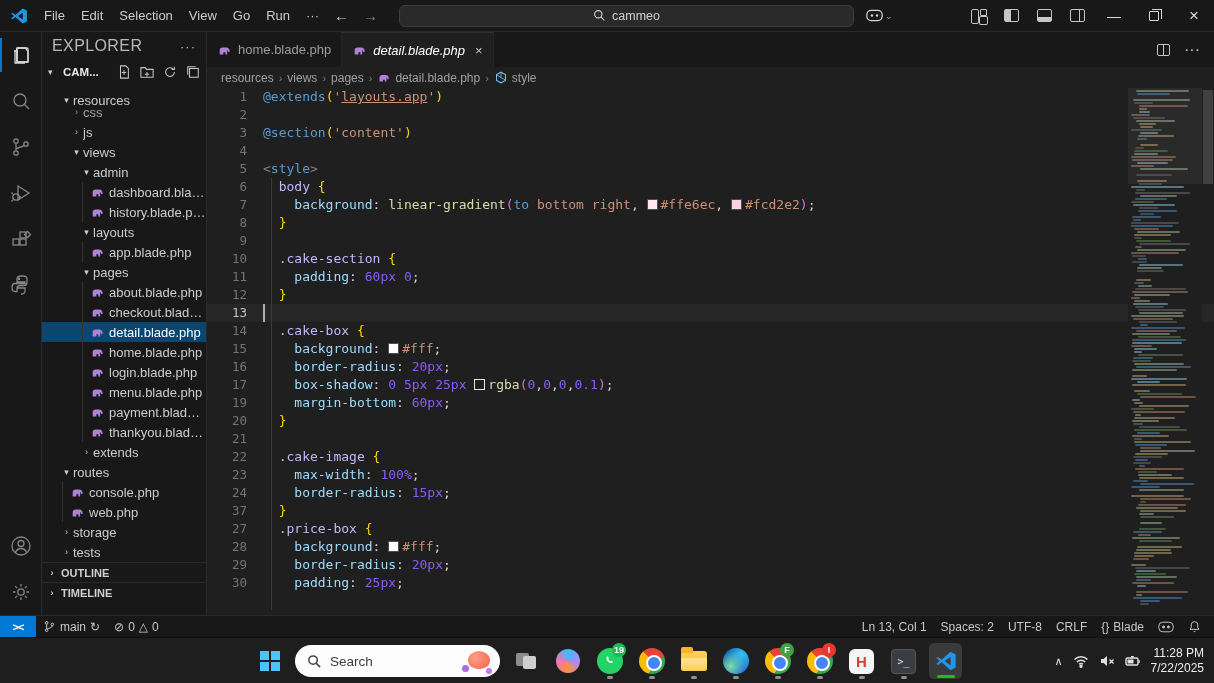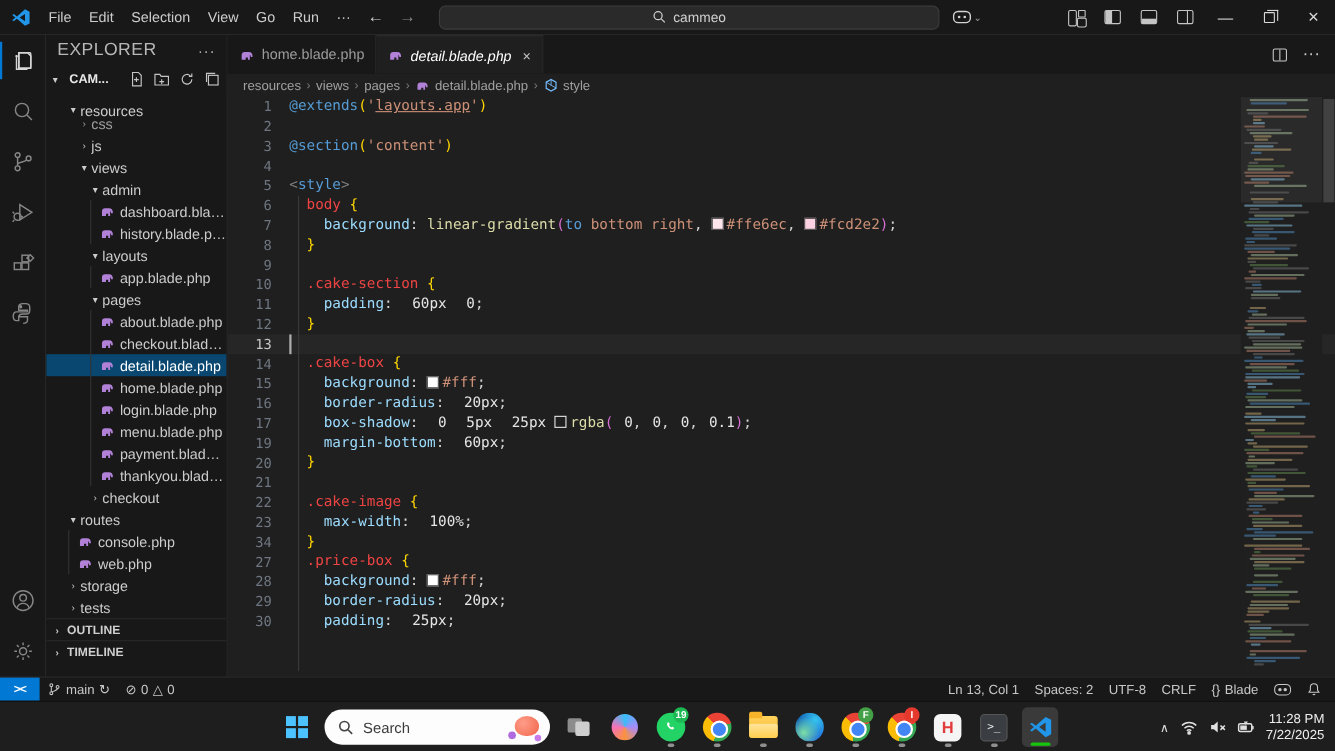--- a/index.html
+++ b/index.html
@@ -82,21 +82,21 @@
   #code-region{ position:absolute; top:56px; left:0; right:0; bottom:0; overflow:hidden;
                 font-family:"DejaVu Sans Mono", monospace; font-size:13px; }
   .code-line{ height:18px; line-height:18px; display:flex; white-space:pre; position:relative; }
   .code-line .ln{ width:40px; text-align:right; color:#6e7681; flex:0 0 40px; font-size:12.5px; }
   .code-line.cur .ln{ color:#c6c6c6; }
   .code-line .lc{ margin-left:16px; }
   .code-line.cur{ background:rgba(255,255,255,0.035); }
   #indent-guide{ position:absolute; left:64px; top:90px; height:432px; width:1px; background:#3b3b3b; }
   #cursor{ position:absolute; left:56px; top:216px; width:1.5px; height:18px; background:#aeafad; }
   .tk-kw{ color:#569cd6; } .tk-str{ color:#ce9178; } .tk-strU{ color:#ce9178; text-decoration:underline; }
-  .tk-sel{ color:#ef4444; } .tk-prop{ color:#9cdcfe; } .tk-num{ color:#e5e5e5;margin-left:10px; }
+  .tk-sel{ color:#c4b5fd; } .tk-prop{ color:#9cdcfe; } .tk-num{ color:#8b5cf6; }
   .tk-fn{ color:#dcdcaa; } .tk-b1{ color:#ffd700; } .tk-b2{ color:#da70d6; }
   .tk-pc{ color:#d4d4d4; } .tk-pc2{ color:#808080; } .tk-ws{ }
   .tk-sw{ display:inline-block; width:11px; height:11px; vertical-align:-1px; margin-right:3px; border:1px solid #4d4d4d; }
   .tk-sw.outline{ border:1px solid #e6e6e6; background:transparent; }
 
   #minimap{ position:absolute; top:0; right:12px; width:74px; bottom:0; background:#1f1f1f; }
   .mm-bar{ position:absolute; height:2px; border-radius:1px; }
   #mm-viewport{ position:absolute; top:0; left:0; right:0; height:96px; background:rgba(255,255,255,0.05); }
   #scrollbar{ position:absolute; top:0; right:0; width:12px; bottom:0; }
   #scroll-slider{ position:absolute; top:2px; left:1px; width:10px; height:94px; background:rgba(121,121,121,0.38); }
@@ -392,21 +392,21 @@
         </div>
         <div class="trow" style="padding-left: 48px;">
           <span class="guide" style="left: 40px;"></span>
           <svg class="ficon" viewBox="0 0 16 16">
             <path fill="#b180d7" d="M2.5 13V8.2c0-2 1.3-3.2 3.2-3.2h4.2c2.4 0 3.9 1.5 3.9 3.8v1.4h-1.9v-.9c0-.6-.3-1-.9-1.2V13h-2v-2.3H6.7V13z"></path>
           </svg>
           <span class="tlabel">thankyou.blade.p...</span>
         </div>
         <div class="trow" style="padding-left: 38px;">
           <span class="chev">›</span>
-          <span class="tlabel">checkout</span>
+          <span class="tlabel">extends</span>
         </div>
         <div class="trow" style="padding-left: 18px;">
           <span class="chev">▾</span>
           <span class="tlabel">routes</span>
         </div>
         <div class="trow" style="padding-left: 28px;">
           <span class="guide" style="left: 20px;"></span>
           <svg class="ficon" viewBox="0 0 16 16">
             <path fill="#b180d7" d="M2.5 13V8.2c0-2 1.3-3.2 3.2-3.2h4.2c2.4 0 3.9 1.5 3.9 3.8v1.4h-1.9v-.9c0-.6-.3-1-.9-1.2V13h-2v-2.3H6.7V13z"></path>
           </svg>
@@ -505,21 +505,22 @@
           <div class="code-line cur"><span class="ln">13</span><span class="lc"></span></div>
           <div class="code-line"><span class="ln">14</span><span class="lc"><span class="tk-ws">  </span><span class="tk-sel">.cake-box</span><span class="tk-ws"> </span><span class="tk-b1">{</span></span></div>
           <div class="code-line"><span class="ln">15</span><span class="lc"><span class="tk-ws">    </span><span class="tk-prop">background</span><span class="tk-pc">: </span><span class="tk-sw" style="background: rgb(255, 255, 255);"></span><span class="tk-str">#fff</span><span class="tk-pc">;</span></span></div>
           <div class="code-line"><span class="ln">16</span><span class="lc"><span class="tk-ws">    </span><span class="tk-prop">border-radius</span><span class="tk-pc">: </span><span class="tk-num">20px</span><span class="tk-pc">;</span></span></div>
           <div class="code-line"><span class="ln">17</span><span class="lc"><span class="tk-ws">    </span><span class="tk-prop">box-shadow</span><span class="tk-pc">: </span><span class="tk-num">0</span><span class="tk-ws"> </span><span class="tk-num">5px</span><span class="tk-ws"> </span><span class="tk-num">25px</span><span class="tk-ws"> </span><span class="tk-sw outline"></span><span class="tk-fn">rgba</span><span class="tk-b2">(</span><span class="tk-num">0</span><span class="tk-pc">,</span><span class="tk-num">0</span><span class="tk-pc">,</span><span class="tk-num">0</span><span class="tk-pc">,</span><span class="tk-num">0.1</span><span class="tk-b2">)</span><span class="tk-pc">;</span></span></div>
           <div class="code-line"><span class="ln">19</span><span class="lc"><span class="tk-ws">    </span><span class="tk-prop">margin-bottom</span><span class="tk-pc">: </span><span class="tk-num">60px</span><span class="tk-pc">;</span></span></div>
           <div class="code-line"><span class="ln">20</span><span class="lc"><span class="tk-ws">  </span><span class="tk-b1">}</span></span></div>
           <div class="code-line"><span class="ln">21</span><span class="lc"></span></div>
           <div class="code-line"><span class="ln">22</span><span class="lc"><span class="tk-ws">  </span><span class="tk-sel">.cake-image</span><span class="tk-ws"> </span><span class="tk-b1">{</span></span></div>
           <div class="code-line"><span class="ln">23</span><span class="lc"><span class="tk-ws">    </span><span class="tk-prop">max-width</span><span class="tk-pc">: </span><span class="tk-num">100%</span><span class="tk-pc">;</span></span></div>
-          <div class="code-line"><span class="ln">34</span><span class="lc"><span class="tk-ws">  </span><span class="tk-b1">}</span></span></div>
+          <div class="code-line"><span class="ln">24</span><span class="lc"><span class="tk-ws">    </span><span class="tk-prop">border-radius</span><span class="tk-pc">: </span><span class="tk-num">15px</span><span class="tk-pc">;</span></span></div>
+          <div class="code-line"><span class="ln">37</span><span class="lc"><span class="tk-ws">  </span><span class="tk-b1">}</span></span></div>
           <div class="code-line"><span class="ln">27</span><span class="lc"><span class="tk-ws">  </span><span class="tk-sel">.price-box</span><span class="tk-ws"> </span><span class="tk-b1">{</span></span></div>
           <div class="code-line"><span class="ln">28</span><span class="lc"><span class="tk-ws">    </span><span class="tk-prop">background</span><span class="tk-pc">: </span><span class="tk-sw" style="background: rgb(255, 255, 255);"></span><span class="tk-str">#fff</span><span class="tk-pc">;</span></span></div>
           <div class="code-line"><span class="ln">29</span><span class="lc"><span class="tk-ws">    </span><span class="tk-prop">border-radius</span><span class="tk-pc">: </span><span class="tk-num">20px</span><span class="tk-pc">;</span></span></div>
           <div class="code-line"><span class="ln">30</span><span class="lc"><span class="tk-ws">    </span><span class="tk-prop">padding</span><span class="tk-pc">: </span><span class="tk-num">25px</span><span class="tk-pc">;</span></span></div>
         </div>
       <div id="indent-guide"></div>
       <div id="cursor"></div>
       <div id="minimap">
           <div id="mm-viewport"></div>
           <div class="mm-bar" style="top: 2px; left: 8px; width: 53px; background: rgb(181, 206, 168); opacity: 0.45;"></div>

